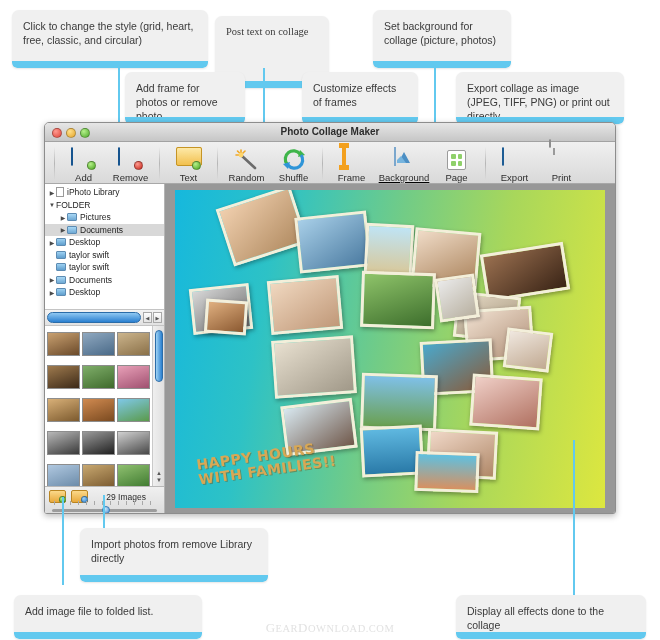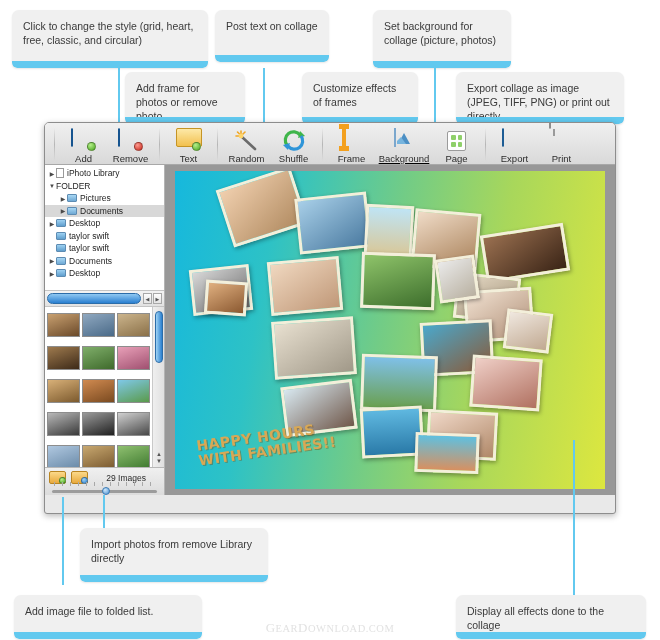--- a/index.html
+++ b/index.html
@@ -264,21 +264,21 @@
   .wm-small { font-size:10.5px; }
 </style>
 </head>
 <body>
 
 <div class="callout" style="left:12px; top:10px; width:196px; height:58px;">
   <span>Click to change the style (grid, heart, free, classic, and circular)</span>
 </div>
 <div class="conn" style="left:118px; top:68px; height:78px;"></div>
 
-<div class="callout" style="left:215px; top:10px; width:114px; height:52px;">
+<div class="callout" style="left:215px; top:16px; width:114px; height:72px;font-family:Liberation Serif, serif;">
   <span>Post text on collage</span>
 </div>
 <div class="conn" style="left:263px; top:68px; height:78px;"></div>
 
 <div class="callout" style="left:373px; top:10px; width:138px; height:58px;">
   <span>Set background for collage (picture, photos)</span>
 </div>
 <div class="conn" style="left:434px; top:68px; height:78px;"></div>
 
 <div class="callout" style="left:125px; top:72px; width:120px; height:52px;">
@@ -291,20 +291,28 @@
 </div>
 <div class="conn" style="left:391px; top:124px; height:22px;"></div>
 
 <div class="callout" style="left:456px; top:72px; width:168px; height:52px;">
   <span>Export collage as image (JPEG, TIFF, PNG) or print out directly</span>
 </div>
 <div class="conn" style="left:518px; top:124px; height:22px;"></div>
 
 <div class="window">
 
+  <div class="titlebar">
+    <div class="traffic">
+      <span class="dot r"></span>
+      <span class="dot y"></span>
+      <span class="dot g"></span>
+    </div>
+    <div class="title">Photo Collage Maker</div>
+  </div>
 
   <div class="toolbar">
 
 
     <div class="sep"></div>
 
     <div class="tbitem">
       <span class="tbicon">
         <span class="ic-add"></span><span class="badge green"></span>
       </span>

